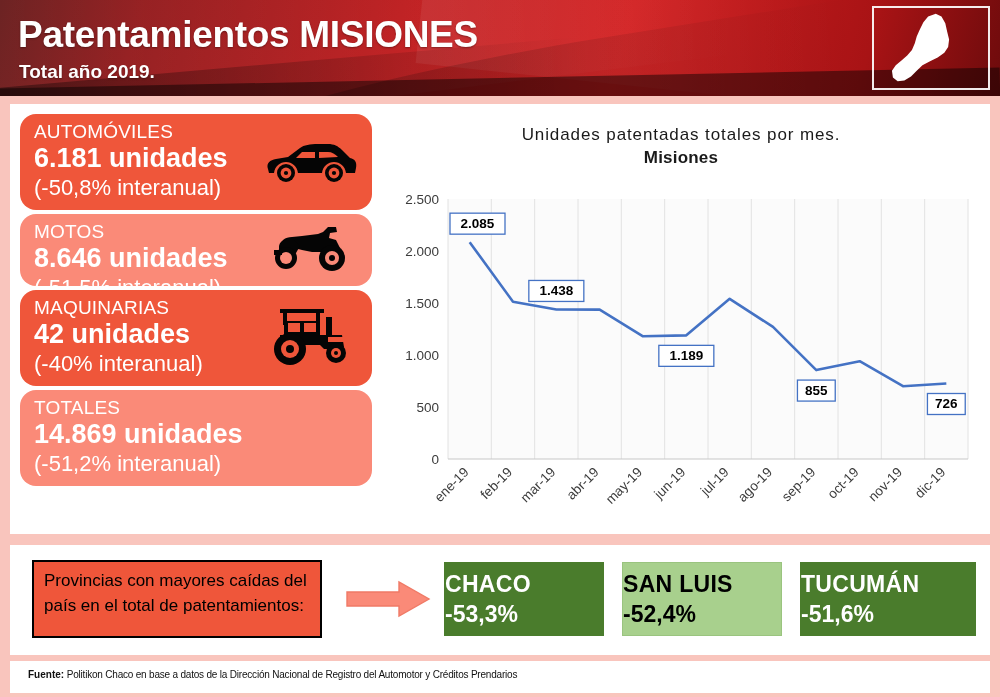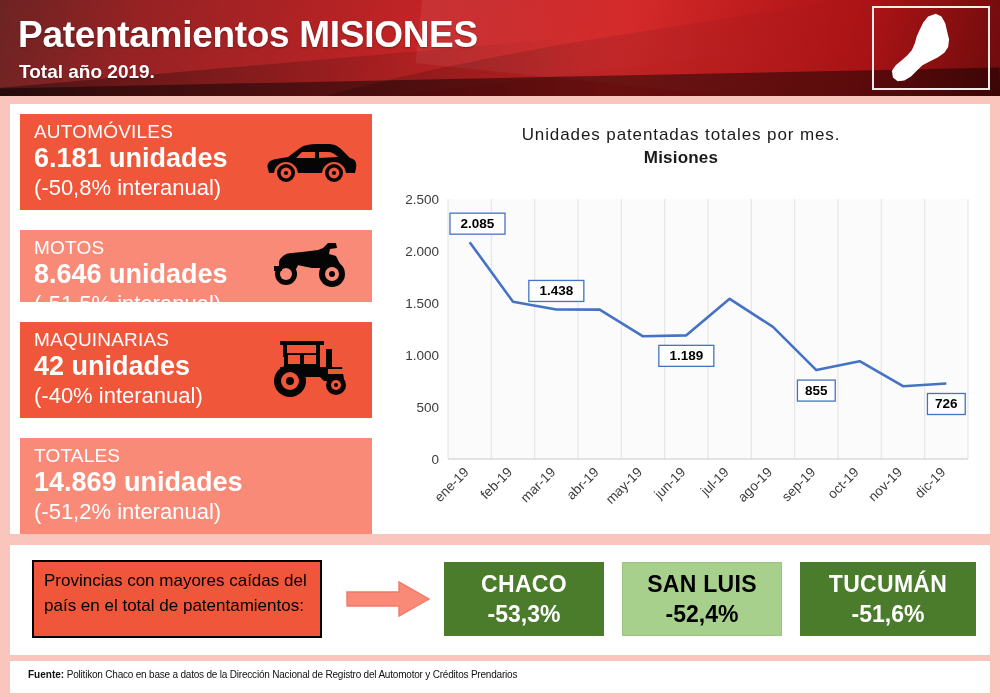--- a/index.html
+++ b/index.html
@@ -50,21 +50,21 @@
   .logo-box svg{display:block;width:100%;height:100%;}
 
   
   .panel{position:absolute;background:#fff;}
   .panel-top{left:10px;top:104px;width:980px;height:430px;}
   .panel-bottom{left:10px;top:545px;width:980px;height:110px;}
   .panel-footer{left:10px;top:661px;width:980px;height:32px;}
 
   
   .cards{position:absolute;left:20px;top:114px;width:352px;}
-  .card{position:relative;width:352px;box-sizing:border-box;padding:8px 14px 11px 14px;margin-bottom:20px;overflow:hidden;}
+  .card{position:relative;width:352px;box-sizing:border-box;padding:8px 14px 11px 14px;margin-bottom:4px;overflow:hidden;border-radius:16px;}
   .card.dark{background:#ef563a;}
   .card.light{background:#fa8a78;}
   .card-label{font-size:19px;color:#fff;letter-spacing:.2px;line-height:1.05;}
   .card-value{font-size:27px;font-weight:bold;color:#fff;line-height:1.15;margin-top:1px;}
   .card-delta{font-size:22px;color:#fff;line-height:1.15;margin-top:1px;}
   .card-icon{position:absolute;right:14px;top:50%;transform:translateY(-50%);}
   .card-icon svg{display:block;}
 
   
   .chart-card{position:absolute;left:382px;top:114px;width:598px;height:410px;background:#fff;}
@@ -80,21 +80,21 @@
 
   
   .prov-text{
     position:absolute;left:32px;top:560px;width:290px;height:78px;
     background:#ef563a;border:2px solid #000;box-sizing:border-box;
     padding:7px 10px;font-size:17px;color:#000;line-height:1.45;
   }
   .arrow{position:absolute;left:345px;top:580px;width:86px;height:38px;}
   .prov{
     position:absolute;top:562px;width:160px;height:74px;box-sizing:border-box;
-    display:flex;flex-direction:column;align-items:center;justify-content:center;
+    display:flex;flex-direction:column;justify-content:center;
     font-weight:bold;line-height:1.15;
   }
   .prov .pname{font-size:23px;letter-spacing:.3px;}
   .prov .pval{font-size:23px;margin-top:3px;}
   .prov.g-dark{background:#4a7c2c;color:#fff;border:1px solid #4a7c2c;}
   .prov.g-light{background:#a8d08d;color:#000;border:1px solid #9ac47f;}
   .p1{left:444px;}
   .p2{left:622px;}
   .p3{left:800px;width:176px;}
 

